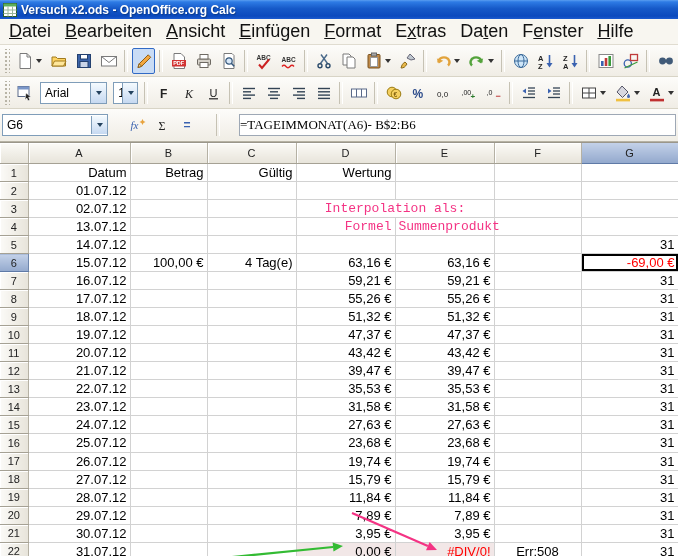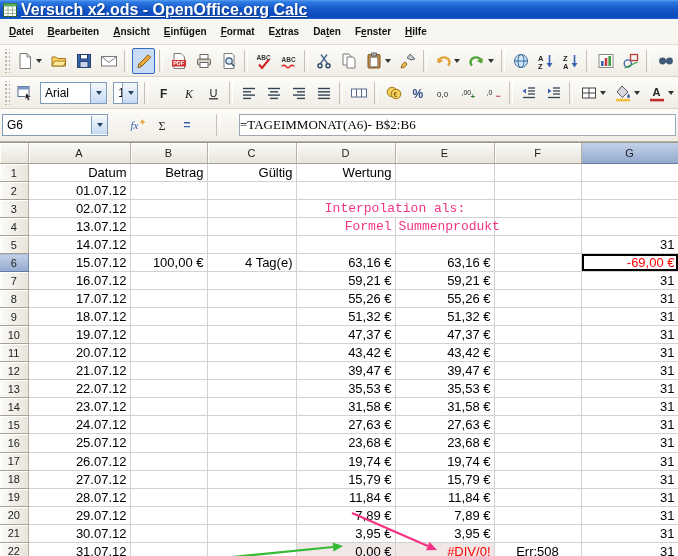--- a/index.html
+++ b/index.html
@@ -1,26 +1,26 @@
 <!DOCTYPE html>
 <html style="--pink: #F43384; --red: #FF0000;"><head>
 <meta charset="utf-8">
 <style>
   html,body{margin:0;padding:0;background:#ECE9D8;font-family:"Liberation Sans",sans-serif;}
   .window{width:678px;height:556px;overflow:hidden;display:flex;flex-direction:column;background:#F4F2EC;position:relative;}
 
   
   .titlebar{height:19px;flex:0 0 19px;display:flex;align-items:center;gap:4px;padding-left:3px;
     background:linear-gradient(180deg,#5A9EF0 0%,#2E7BE5 10%,#1659C8 45%,#0B49BD 85%,#1C5BD0 100%);}
-  .titlebar .title-text{color:#fff;font-size:16px;font-weight:bold;text-shadow:1px 1px 1px #0A3A8A;white-space:nowrap;text-decoration:underline;}
+  .titlebar .title-text{color:#fff;font-size:12px;font-weight:bold;text-shadow:1px 1px 1px #0A3A8A;white-space:nowrap;}
   .title-ic{width:14px;height:14px;display:inline-block;}
 
   
   .menubar{height:25px;flex:0 0 25px;display:flex;align-items:center;background:#F8F6F0;border-bottom:1px solid #E0DCD0;padding-left:2px;}
-  .menu-item{font-size:10px;color:#111;padding:2px 7px;white-space:nowrap;cursor:default;font-weight:bold;}
+  .menu-item{font-size:18px;color:#111;padding:2px 7px;white-space:nowrap;cursor:default;}
   .menu-item u{text-decoration:underline;}
 
   
   .toolbar{height:31px;flex:0 0 31px;display:flex;align-items:center;background:linear-gradient(180deg,#FDFCFA,#F0EDE5);
     border-bottom:1px solid #D8D4C6;overflow:hidden;padding-left:1px;white-space:nowrap;}
   .tb-handle{width:7px;height:24px;margin:0 2px;flex:0 0 7px;
     background-image:radial-gradient(circle,#B8B4A6 1px,transparent 1.2px);background-size:4px 4px;background-position:1px 2px;}
   .tb-run{display:inline-flex;align-items:center;height:100%;}
   .tb-btn{display:inline-flex;align-items:center;height:24px;border:1px solid transparent;border-radius:2px;margin:0 1px;padding:0 1px;cursor:default;}
   .tb-btn.pressed{background:#C9DCF5;border:1px solid #316AC5;}

